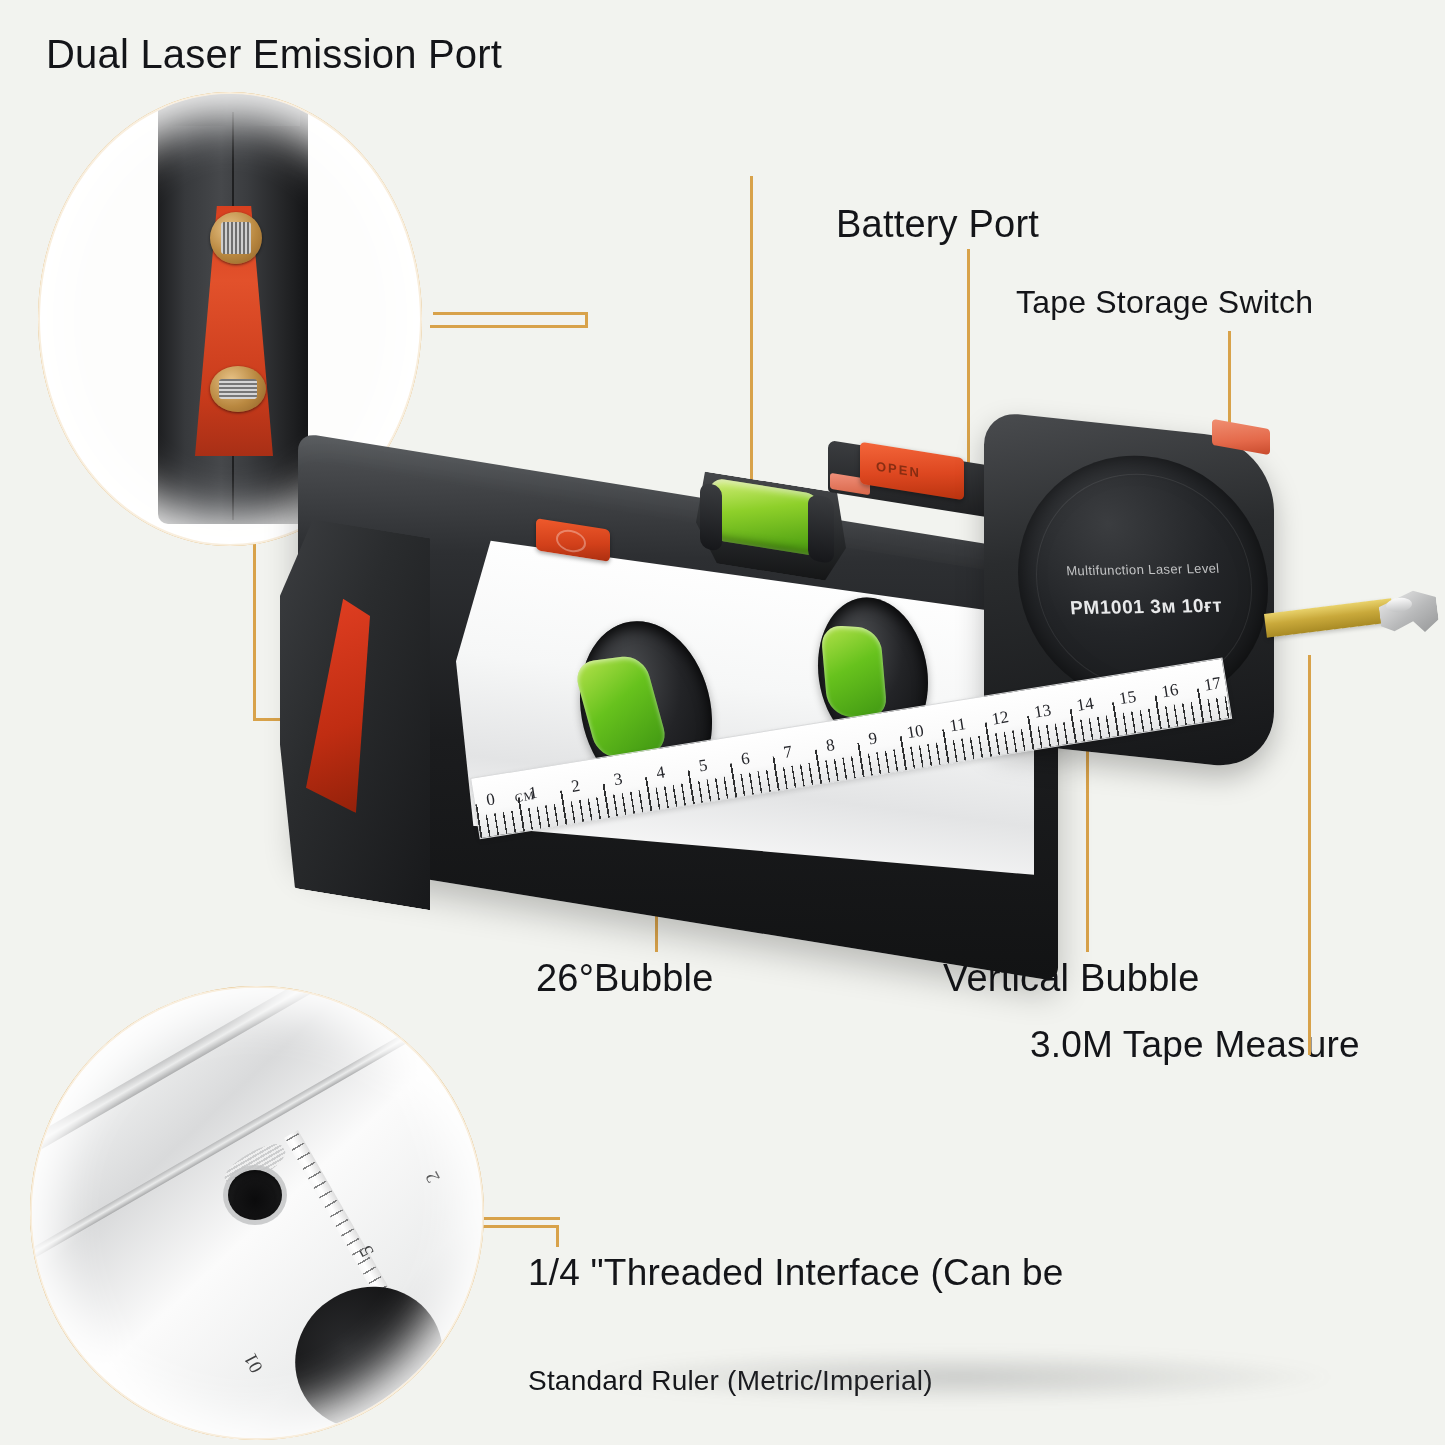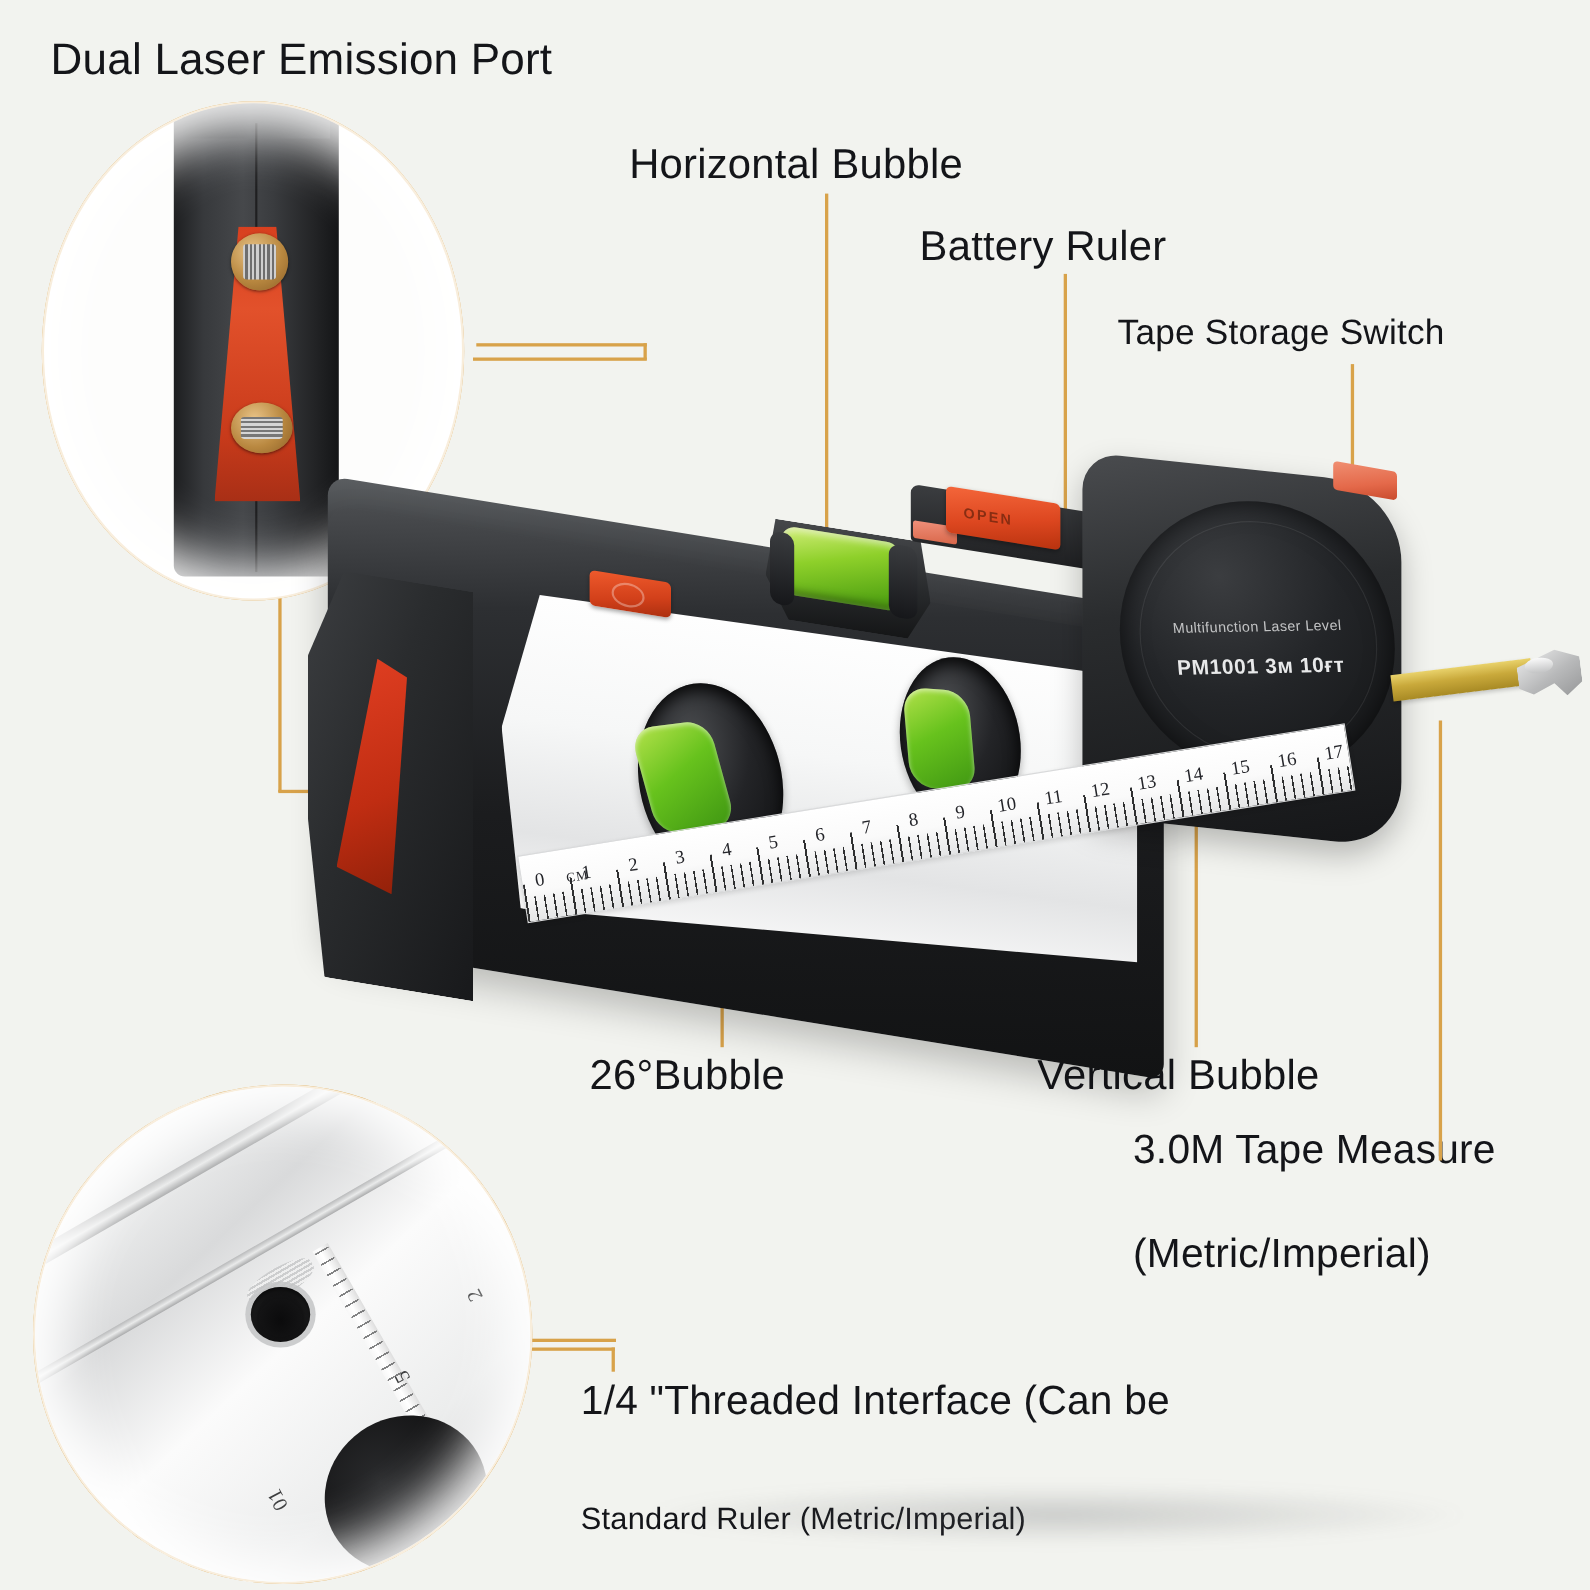--- a/index.html
+++ b/index.html
@@ -206,32 +206,30 @@
      background:radial-gradient(ellipse at 50% 50%,rgba(90,92,96,.26),rgba(90,92,96,0) 70%);
      filter:blur(6px);}
 </style>
 </head>
 <body>
 
 <div id="stage">
 
   <div class="lbl" id="lblDual" style="left:46px;top:32px;font-size:40px;">Dual Laser Emission Port</div>
 
-  <div class="lbl" id="lblHoriz" style="left:572px;top:129px;font-size:38px;">Horizontal Bubble</div>
-
-  <div class="lbl" id="lblBatt" style="left:836px;top:203px;font-size:38px;">Battery Ruler</div>
+
+  <div class="lbl" id="lblBatt" style="left:836px;top:203px;font-size:38px;">Battery Port</div>
 
   <div class="lbl" id="lblTape" style="left:1016px;top:285px;font-size:32px;">Tape Storage Switch</div>
 
   <div class="lbl" id="lbl45" style="left:536px;top:957px;font-size:38px;">26°Bubble</div>
 
   <div class="lbl" id="lblVert" style="left:943px;top:957px;font-size:38px;">Vertical Bubble</div>
 
   <div class="lbl" style="left:1030px;top:1024px;font-size:37px;">3.0M Tape Measure</div>
-  <div class="lbl" style="left:1030px;top:1119px;font-size:37px;">(Metric/Imperial)</div>
 
   <div class="lbl" style="left:528px;top:1252px;font-size:37px;">1/4 "Threaded Interface (Can be</div>
 
   <div class="lbl" style="left:528px;top:1365px;font-size:28px;">Standard Ruler (Metric/Imperial)</div>
 
   <div class="ln h" style="left:433px;top:312px;width:155px;"></div>
   <div class="ln v" style="left:585px;top:312px;height:15px;"></div>
   <div class="ln h" style="left:430px;top:325px;width:158px;"></div>
   <div class="ln v" style="left:253px;top:325px;height:395px;"></div>
   <div class="ln h" style="left:253px;top:718px;width:108px;"></div>

